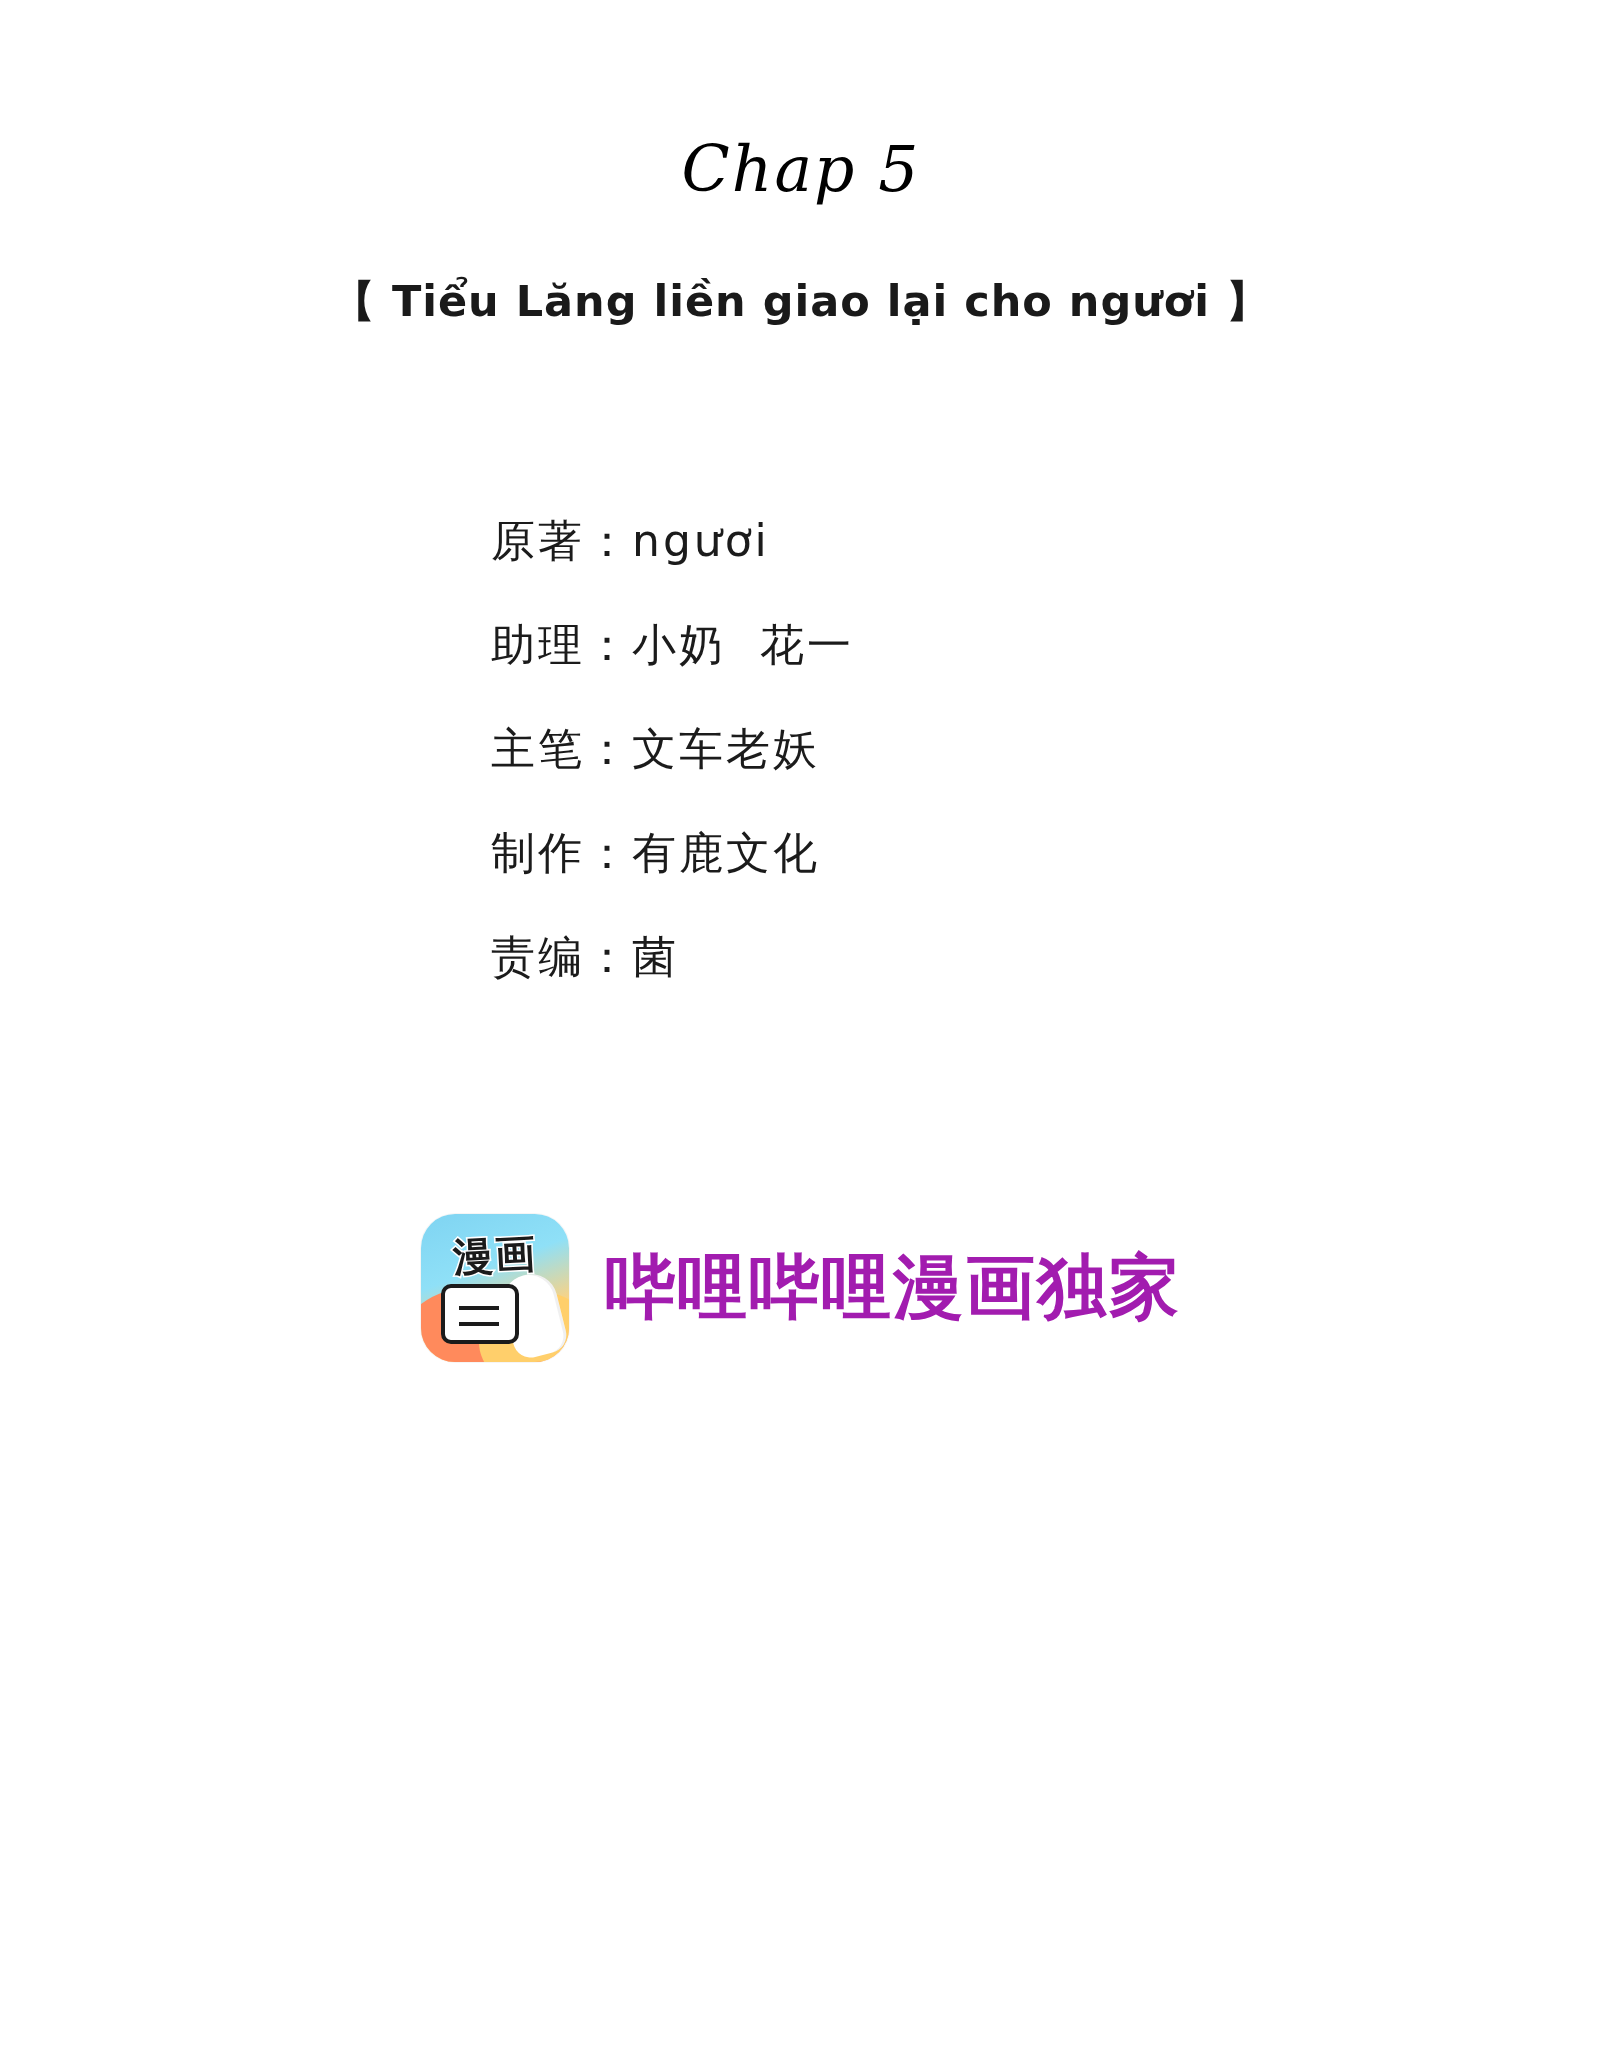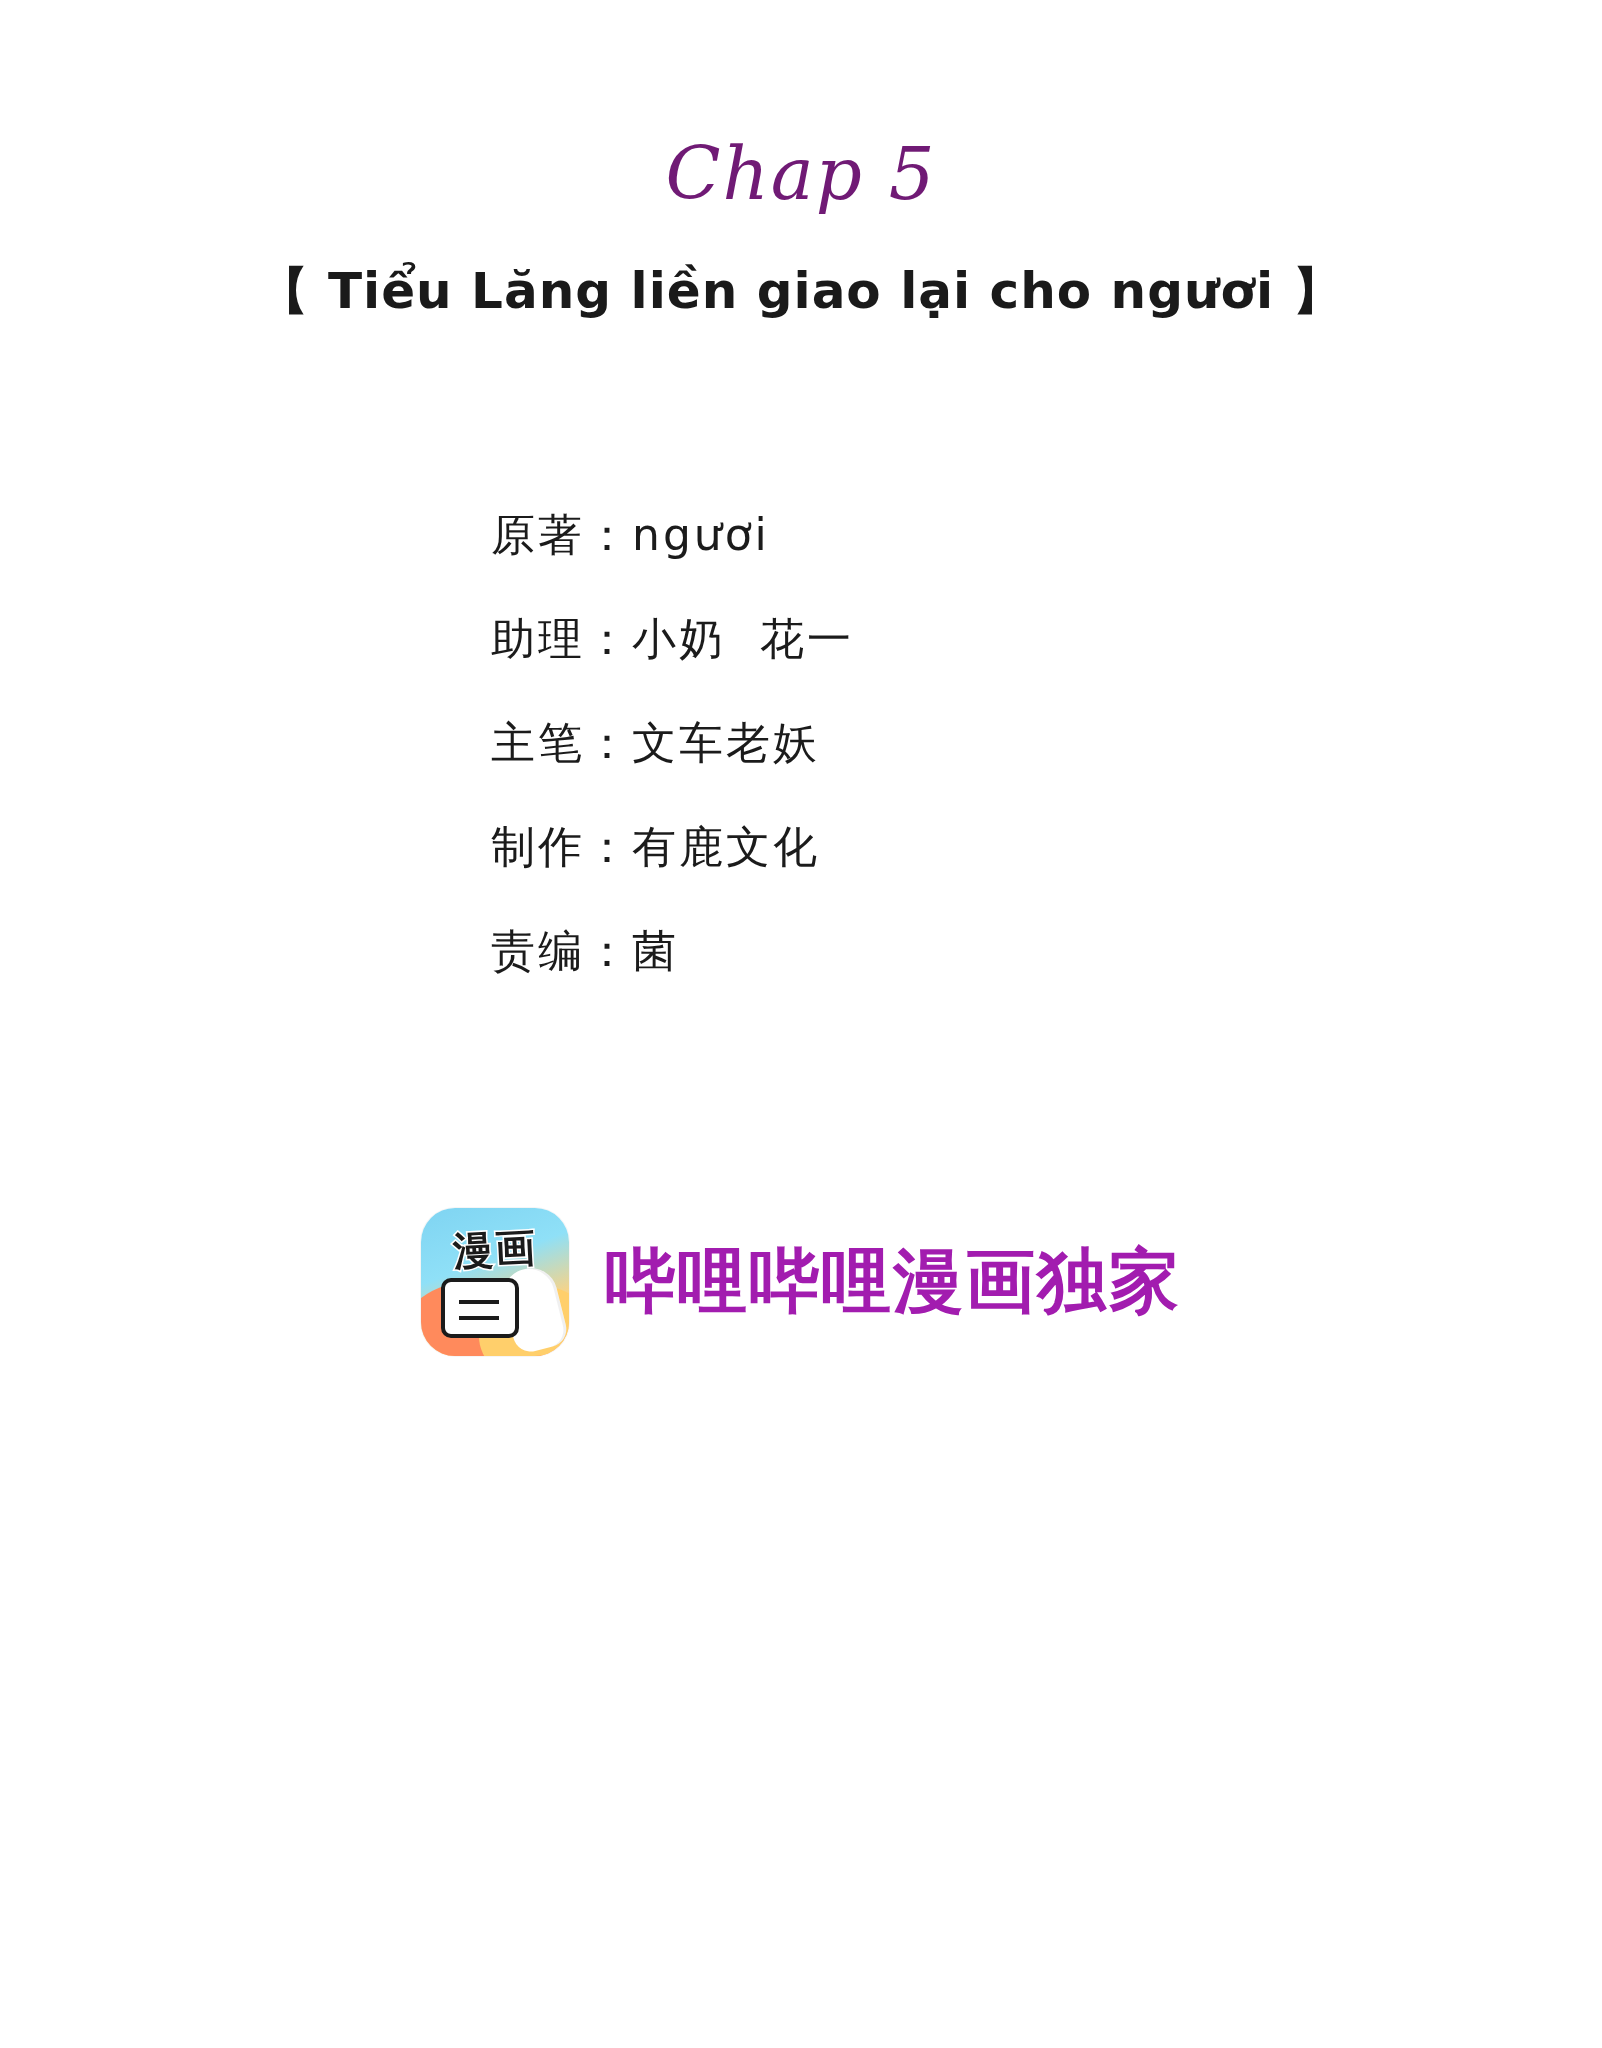--- a/index.html
+++ b/index.html
@@ -23,30 +23,30 @@
     display: flex;
     flex-direction: column;
     align-items: center;
   }
 
   
   .chapter-title {
     margin-top: 138px;
     font-family: "DejaVu Serif", serif;
     font-style: italic;
-    font-size: 72px;
+    font-size: 63px;
     font-weight: 400;
     letter-spacing: 2px;
-    color: #701a75;
+    color: #000000;
     line-height: 1.0;
   }
   .chapter-subtitle {
-    margin-top: 48px;
-    font-family: "DejaVu Sans", sans-serif;
-    font-size: 50px;
+    margin-top: 72px;
+    font-family: "DejaVu Sans", sans-serif;
+    font-size: 43px;
     font-weight: 600;
     letter-spacing: 1px;
     color: #1a1a1a;
     white-space: nowrap;
   }
 
   
   .credits {
     margin-top: 188px;
     display: flex;

